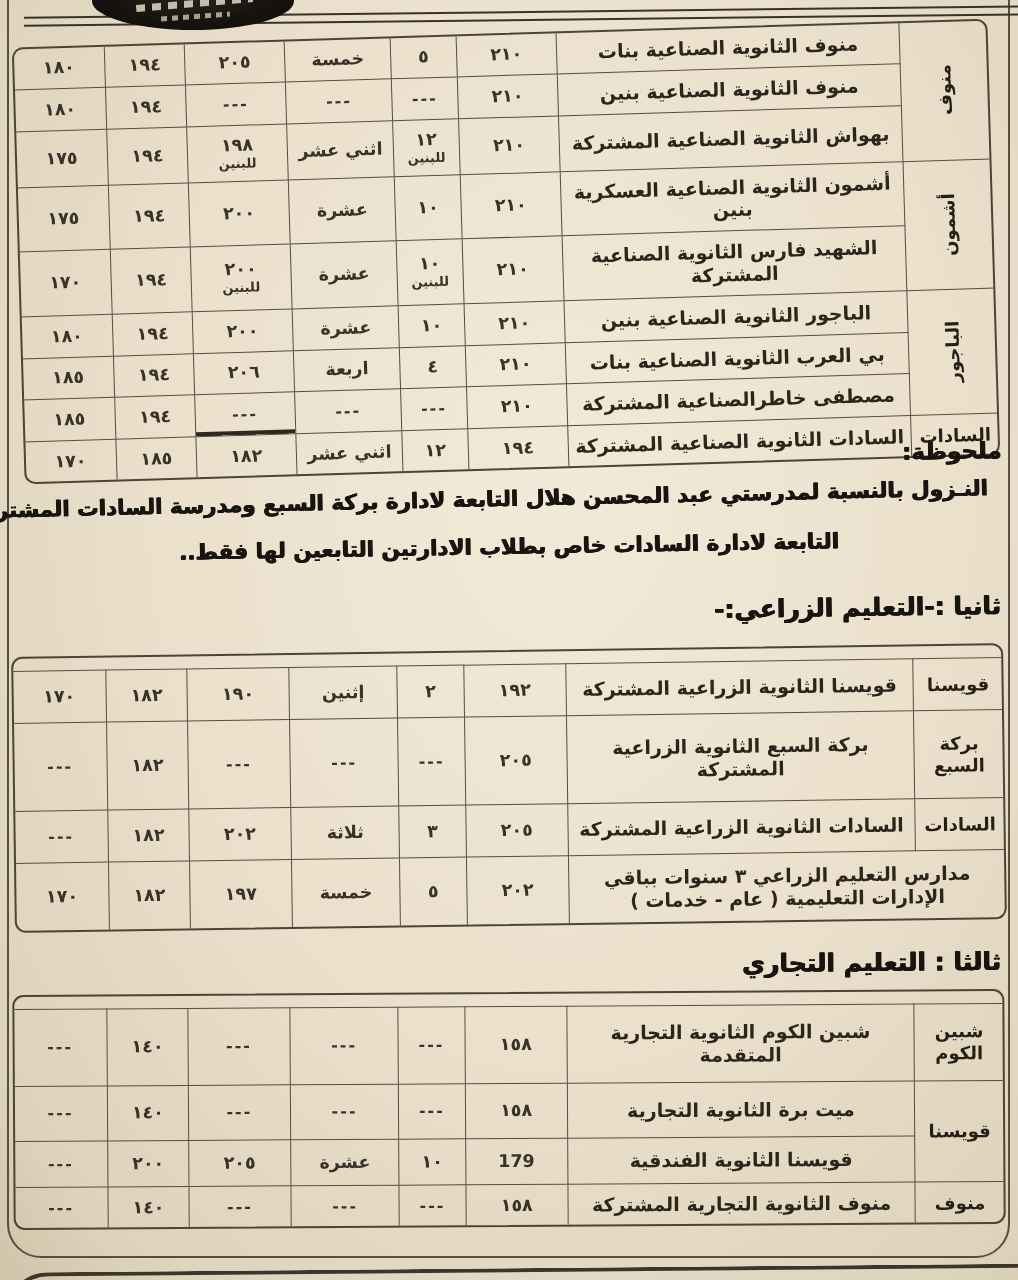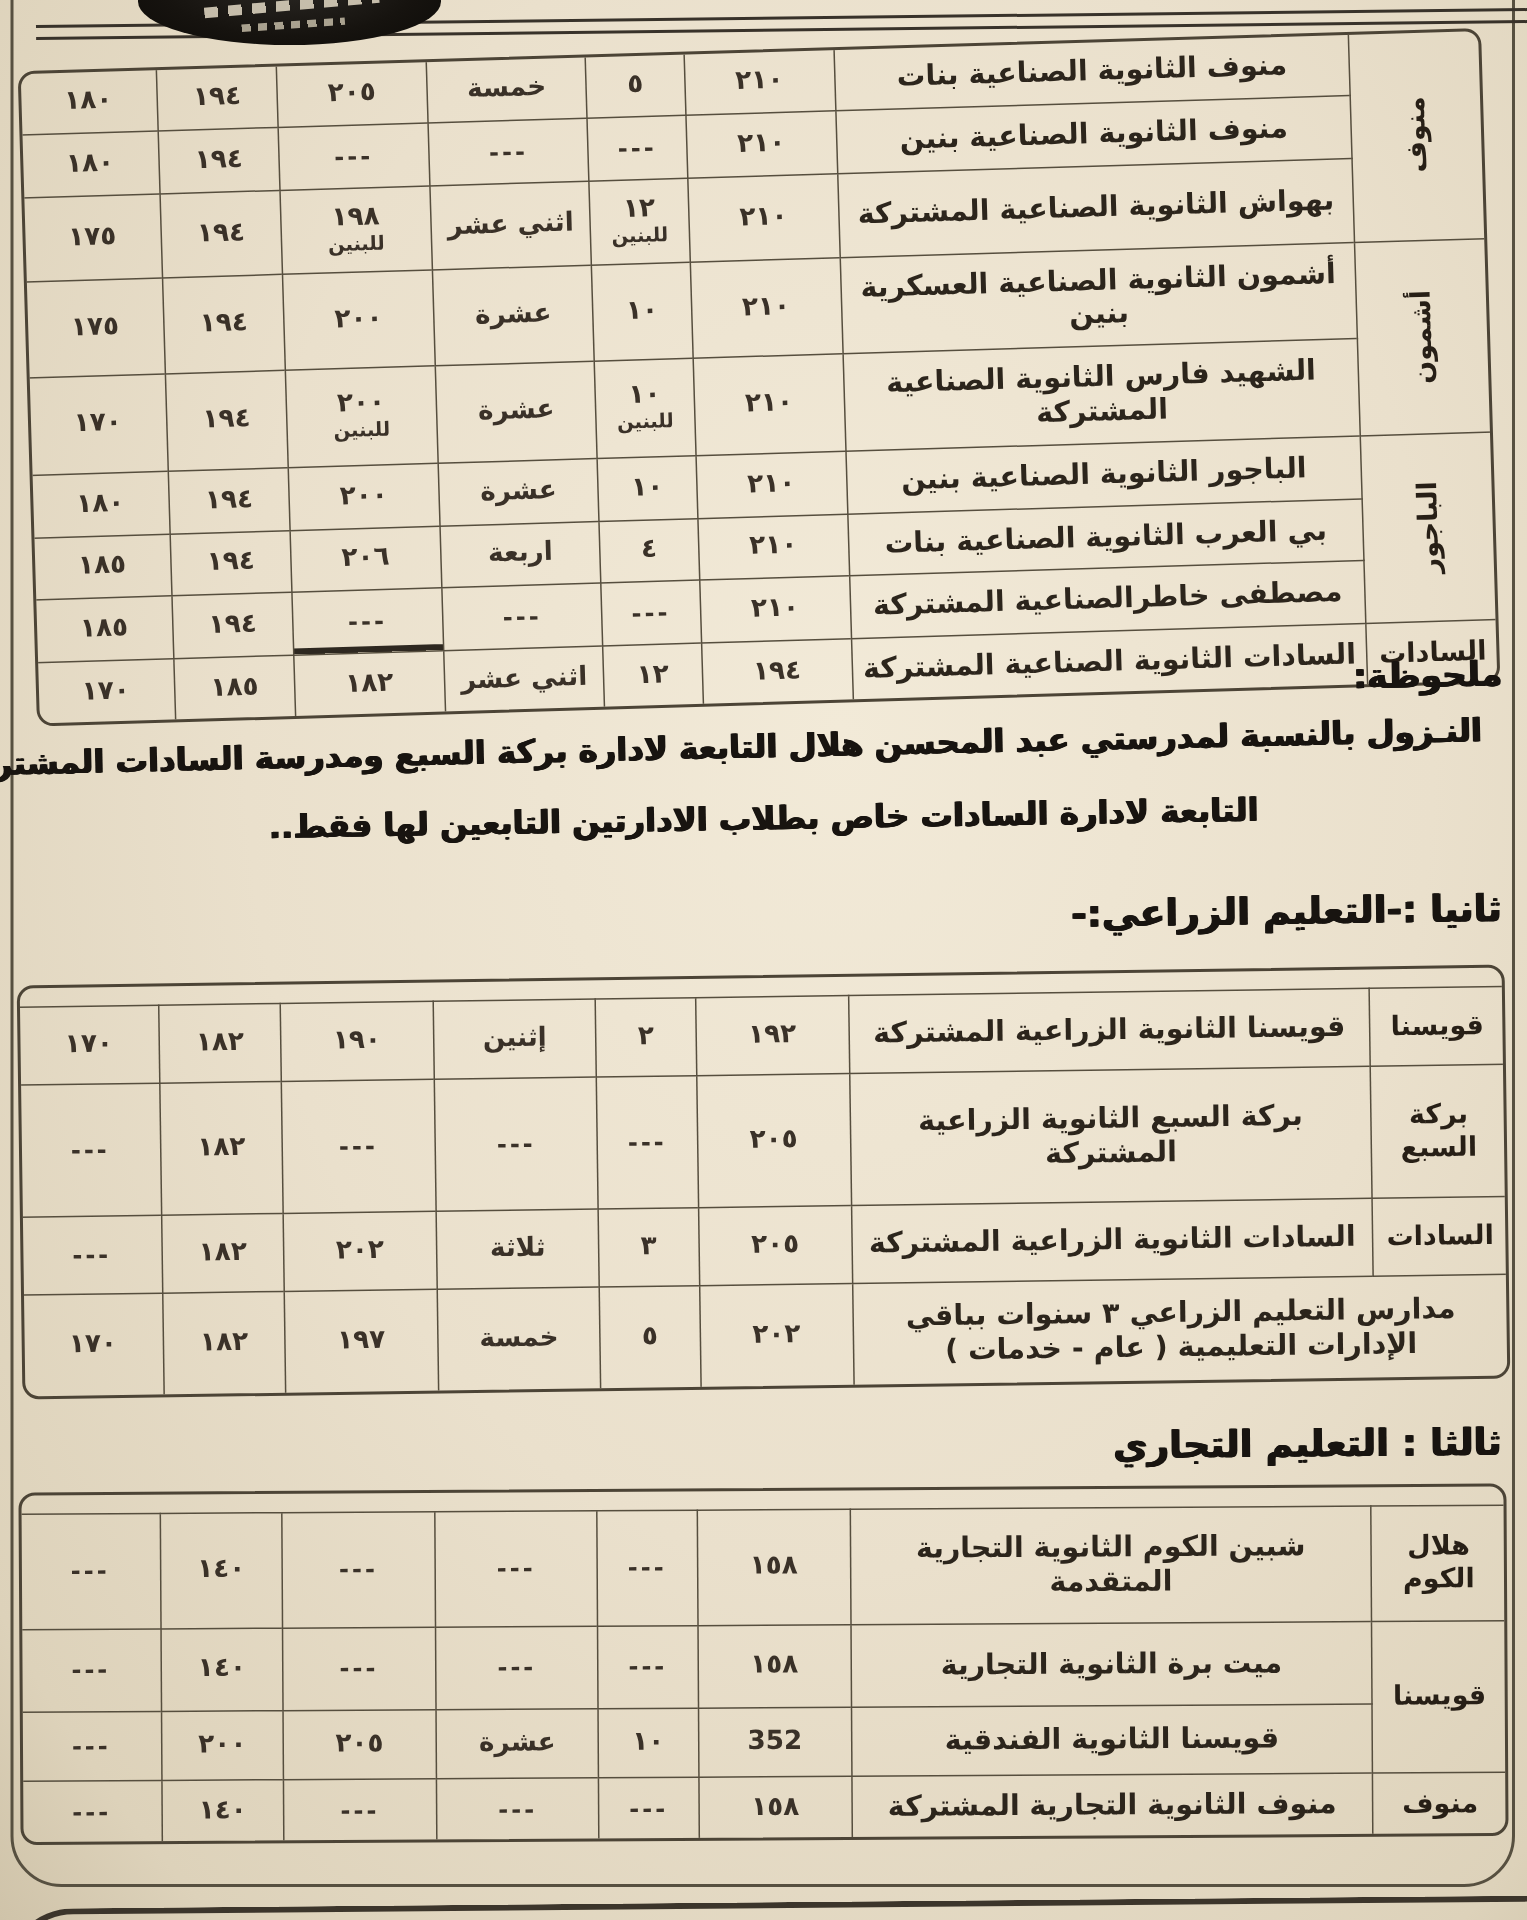--- a/index.html
+++ b/index.html
@@ -278,21 +278,21 @@
         <col style="width:106px">
           <col style="width:100px">
           <col style="width:79px">
           <col style="width:92px">
       </colgroup>
       <tbody>
           <tr class="thin">
             <td colspan="8"></td>
           </tr>
           <tr>
-            <td class="group-cell" rowspan="1"><span>هلال
+            <td class="group-cell" rowspan="1"><span>شبين
 الكوم</span></td>
             <td class="school-cell" colspan="1">شبين الكوم الثانوية التجارية المتقدمة</td>
             <td class="num-cell">١٥٨</td>
             <td class="num-cell dash">---</td>
             <td class="num-cell dash">---</td>
             <td class="num-cell dash">---</td>
             <td class="num-cell">١٤٠</td>
             <td class="num-cell dash">---</td>
           </tr>
           <tr>
@@ -300,21 +300,21 @@
             <td class="school-cell" colspan="1">ميت برة الثانوية التجارية</td>
             <td class="num-cell">١٥٨</td>
             <td class="num-cell dash">---</td>
             <td class="num-cell dash">---</td>
             <td class="num-cell dash">---</td>
             <td class="num-cell">١٤٠</td>
             <td class="num-cell dash">---</td>
           </tr>
           <tr>
             <td class="school-cell" colspan="1">قويسنا الثانوية الفندقية</td>
-            <td class="num-cell">352</td>
+            <td class="num-cell">179</td>
             <td class="num-cell">١٠</td>
             <td class="num-cell">عشرة</td>
             <td class="num-cell">٢٠٥</td>
             <td class="num-cell">٢٠٠</td>
             <td class="num-cell dash">---</td>
           </tr>
           <tr>
             <td class="group-cell" rowspan="1"><span>منوف</span></td>
             <td class="school-cell" colspan="1">منوف الثانوية التجارية المشتركة</td>
             <td class="num-cell">١٥٨</td>

